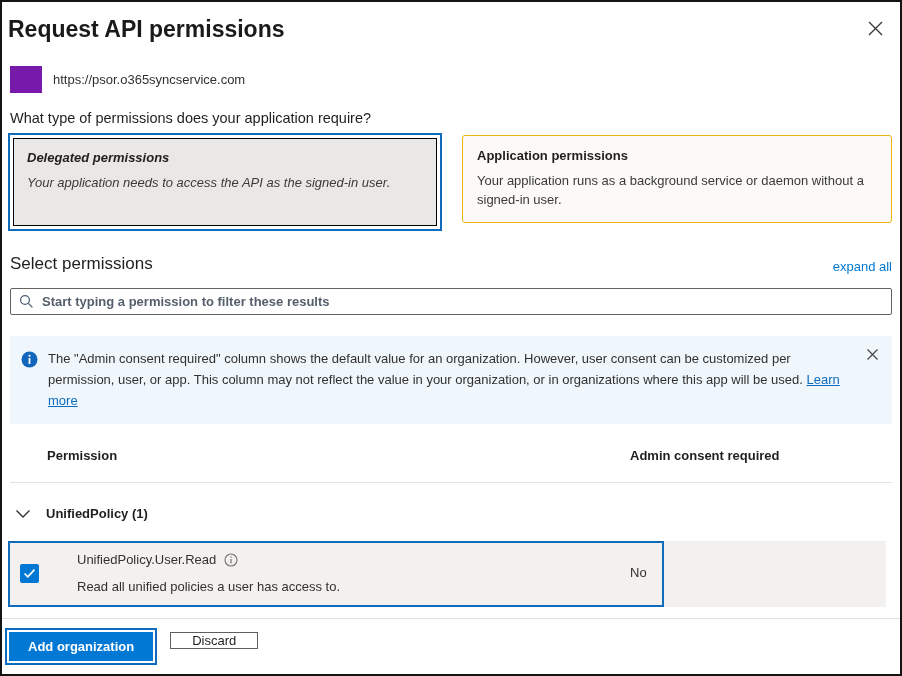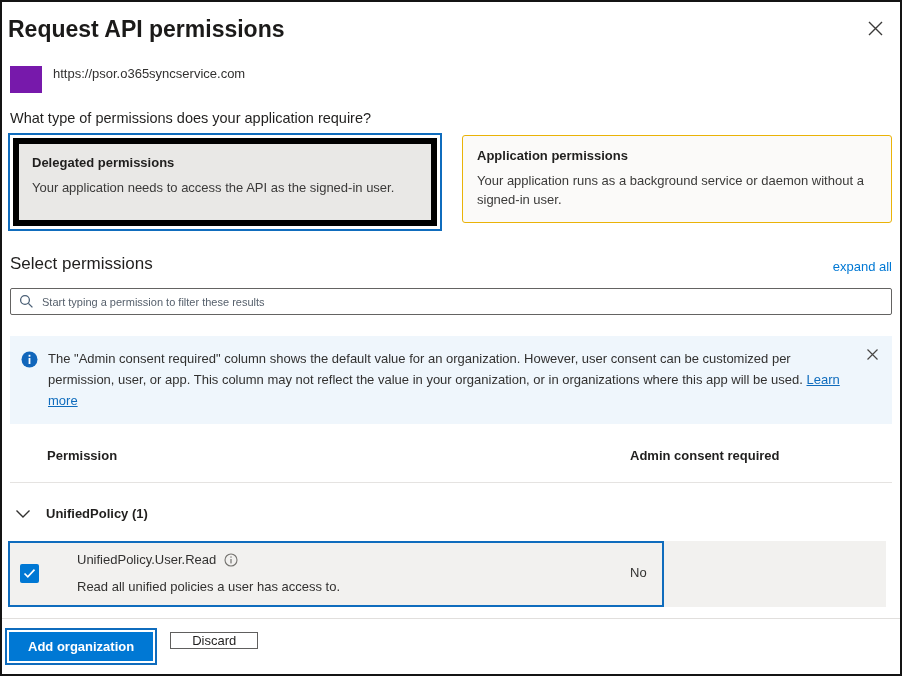--- a/index.html
+++ b/index.html
@@ -9,41 +9,41 @@
     font-family:"Liberation Sans","DejaVu Sans",sans-serif;
     color:#201f1e; background:#fff;
     border:2px solid #141414;
     position:relative; overflow:hidden;
   }
   .content { padding:0 8px; }
 
   .dialog-title { margin:0; padding:14px 0 0 6px; font-size:23px; font-weight:bold; color:#1b1a19; }
   .dialog-close { position:absolute; top:18px; right:16px; cursor:pointer; line-height:0; }
 
-  .app-row { margin-top:23px; display:flex; align-items:flex-start; gap:11px; }
+  .app-row { margin-top:23px; display:flex; align-items:center; gap:11px; }
   .app-icon { width:32px; height:27px; background:#7719ab; }
   .app-url { font-size:13px; color:#323130; }
 
   .question { margin-top:17px; font-size:14.5px; color:#201f1e; }
 
   .cards { margin-top:7px; margin-left:-2px; display:flex; gap:20px; }
   .card-selected-outer { width:434px; height:98px; border:2px solid #0f6cbd; padding:3px; background:#fff; }
-  .card-selected-inner { height:100%; border:6px solid #000000; background:#e9e8e6; padding:11px 13px; }
+  .card-selected-inner { height:100%; border:1px solid #000000; background:#e9e8e6; padding:11px 13px;font-style:italic; }
   .card-plain { flex:1; align-self:flex-start; margin-top:2px; border:1px solid #eab308; border-radius:3px; background:#fbfaf9; padding:12px 14px; min-height:84px; }
   .card-title { font-size:13px; font-weight:bold; color:#201f1e; }
   .card-desc { margin-top:9px; font-size:13px; color:#3b3a39; line-height:1.45; }
 
   .select-row { margin-top:23px; display:flex; justify-content:space-between; align-items:flex-end; }
   .select-heading { font-size:17px; font-weight:400; color:#201f1e; }
   .expand-all { font-size:13px; color:#0078d4; cursor:pointer; }
 
   .search-wrap { margin-top:14px; position:relative; }
   .search-input {
     width:100%; height:27px; border:1px solid #646362; border-radius:2px;
-    padding:0 8px 0 31px; font-size:11px; font-family:inherit; color:#323130; outline:none; background:#fff;
+    padding:0 8px 0 31px; font-size:13px; font-family:inherit; color:#323130; outline:none; background:#fff;font-weight:bold;
   }
   .search-input::placeholder { color:#56606c; opacity:1; }
   .search-icon { position:absolute; left:9px; top:6px; line-height:0; }
 
   .banner { margin-top:21px; position:relative; background:#eff6fc; padding:13px 40px 13px 11px; display:flex; gap:10px; align-items:flex-start; }
   .banner-text { font-size:13px; line-height:1.6; color:#323130; }
   .banner-link { color:#0f6cbd; text-decoration:underline; cursor:pointer; }
   .banner-close { position:absolute; top:12px; right:13px; cursor:pointer; line-height:0; }
   .banner-info-icon { flex:0 0 auto; line-height:0; margin-top:2px; }
 

